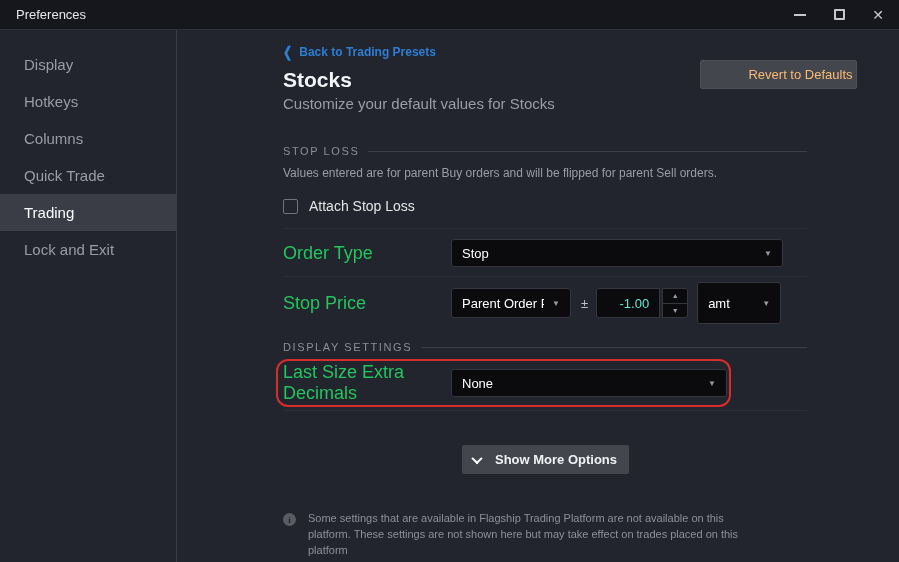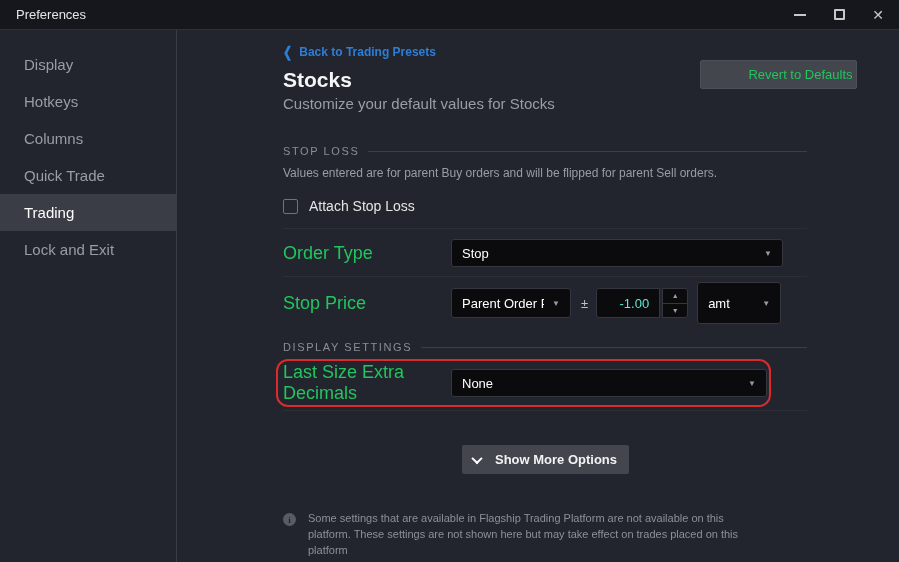--- a/index.html
+++ b/index.html
@@ -42,21 +42,21 @@
   
   .content{flex:1;position:relative;padding:15px 92px 0 106px;}
   .back-link{
     display:flex;align-items:center;gap:7px;color:var(--accent-blue);
     font-size:12px;font-weight:bold;width:fit-content;cursor:pointer;
   }
   .back-chevron{font-size:11px;line-height:1;transform:scaleY(1.3);}
   .revert-btn{
     position:absolute;top:30px;right:42px;width:157px;height:29px;
     background:var(--button-bg);border:1px solid #4d5057;border-radius:2px;
-    color:#22c55e;font-size:13px;display:flex;align-items:center;justify-content:center;
+    color:#fdba74;font-size:13px;display:flex;align-items:center;justify-content:center;
     cursor:pointer;
     padding-left:44px;
   }
   .page-title{font-size:21px;font-weight:bold;color:#f4f5f7;margin-top:9px;}
   .page-subtitle{font-size:15px;color:var(--text-mid);margin-top:3px;}
   .section-header{
     display:flex;align-items:center;gap:9px;margin-top:33px;
     font-size:11px;letter-spacing:1.6px;color:#8b8e96;
   }
   .section-header .rule{flex:1;border-top:1px solid var(--section-line);}
@@ -72,21 +72,21 @@
   .row-label{width:168px;flex:0 0 168px;font-size:18px;color:#22c55e;}
   .dropdown{
     height:28px;background:var(--control-bg);border:1px solid var(--control-border);
     border-radius:3px;display:flex;align-items:center;
     padding:0 10px;font-size:13px;color:#fff;cursor:pointer;
   }
   .dropdown .caret{margin-left:auto;font-size:8px;color:#97999f;padding-left:8px;}
   .dd-wide{width:332px;}
   .dd-parent{width:120px;height:30px;}
   .dd-amt{width:84px;height:42px;margin-left:9px;}
-  .dd-none{width:316px;}
+  .dd-none{width:276px;}
   .plusminus{font-size:13px;color:#c0c2c6;margin:0 8px 0 10px;}
   .num-wrap{display:flex;align-items:stretch;height:30px;}
   .num-input{
     width:64px;height:30px;background:var(--control-bg);
     border:1px solid var(--control-border);border-radius:3px 0 0 3px;
     color:#5eead4;font-size:13px;text-align:right;padding-right:10px;
     font-family:"Liberation Sans",sans-serif;
   }
   .spinner{
     width:26px;display:flex;flex-direction:column;margin-left:2px;

